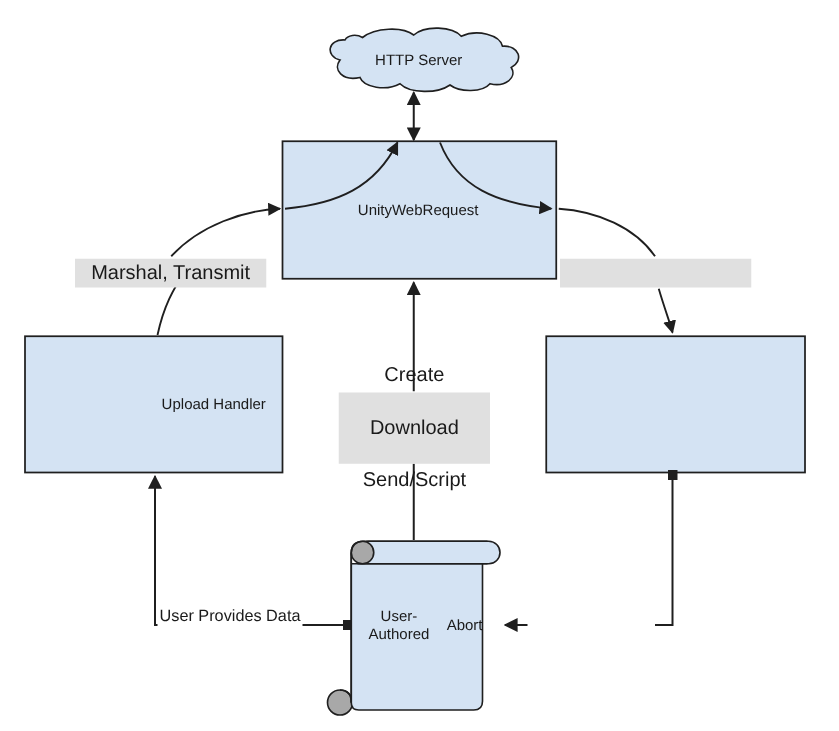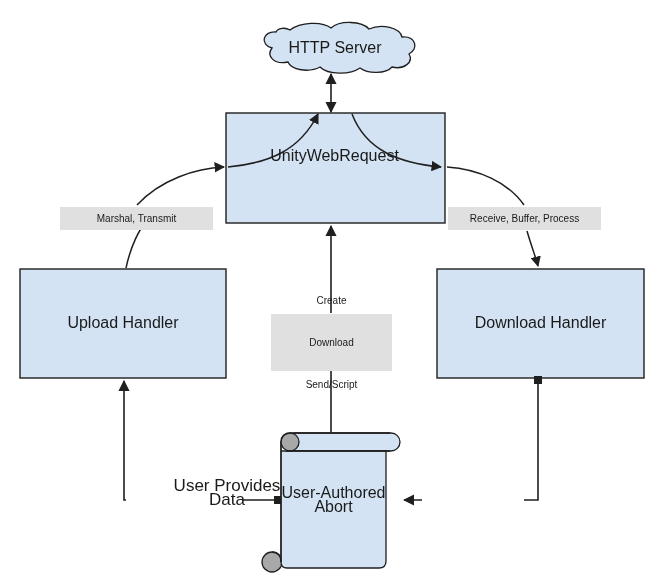--- a/index.html
+++ b/index.html
@@ -2,23 +2,23 @@
 <html><head>
 <meta charset="utf-8">
 <style>
   html,body{margin:0;padding:0;background:#ffffff;}
   body{width:671px;height:585px;overflow:hidden;
        font-family:"Liberation Sans","DejaVu Sans",sans-serif;}
   #canvas{position:relative;width:671px;height:585px;background:#fff;}
   svg{position:absolute;left:0;top:0;width:671px;height:585px;}
   .lbl{position:absolute;display:flex;align-items:center;justify-content:center;
        text-align:center;color:#1a1a1a;pointer-events:none;}
-  .node-text{font-size:16px;line-height:14px;}
-  .tag-text{font-size:10px;line-height:14px;}
-  .edge-text{font-size:17px;line-height:14px;margin-left:43px;}
+  .node-text{font-size:12px;line-height:14px;}
+  .tag-text{font-size:16px;line-height:14px;}
+  .edge-text{font-size:13px;line-height:14px;}
 </style>
 </head>
 <body>
 
 <div id="canvas">
 
   <svg viewBox="0 0 671 585">
     <defs>
       <marker id="arrowEnd" viewBox="0 0 10 10" refX="9" refY="5" markerWidth="7" markerHeight="7" orient="auto-start-reverse">
         <path d="M 0 0 L 10 5 L 0 10 z" fill="#1f1f1f"></path>
@@ -93,34 +93,32 @@
     <rect x="60" y="207" width="153" height="23" fill="#e0e0e0"></rect>
     <rect x="448" y="207" width="153" height="23" fill="#e0e0e0"></rect>
     <rect x="271" y="314" width="121" height="57" fill="#e0e0e0"></rect>
 
     <rect x="126" y="486" width="116" height="16" fill="#ffffff"></rect>
     <rect x="422" y="486" width="102" height="16" fill="#ffffff"></rect>
   </svg>
 
   <div class="lbl node-text" style="left:255px;top:36px;width:160px;height:24px;">HTTP Server</div>
 
-  <div class="lbl node-text" style="left:226px;top:145px;width:217px;height:22px;">UnityWebRequest</div>
+  <div class="lbl node-text" style="left:226px;top:157px;width:217px;height:22px;">UnityWebRequest</div>
 
-  <div class="lbl node-text" style="left:20px;top:312px;width:206px;height:22px;">Upload Handler</div>
+  <div class="lbl node-text" style="left:20px;top:312px;width:206px;height:22px;padding-left:48px;">Upload Handler</div>
 
-  <div class="lbl node-text" style="left:437px;top:312px;width:207px;height:22px;">Download Handler</div>
 
-  <div class="lbl node-text" style="left:281px;top:483px;width:105px;height:34px;flex-direction:column;">
+  <div class="lbl node-text" style="left:281px;top:483px;width:105px;height:34px;flex-direction:row;">
     <span>User-Authored</span>
     <span>Abort</span>
   </div>
 
   <div class="lbl tag-text" style="left:60px;top:207px;width:153px;height:23px;">Marshal, Transmit</div>
 
-  <div class="lbl tag-text" style="left:448px;top:207px;width:153px;height:23px;">Receive, Buffer, Process</div>
 
   <div class="lbl tag-text" style="left:271px;top:314px;width:121px;height:57px;flex-direction:column;gap:28px;">
     <span>Create</span>
     <span>Download</span>
     <span>Send/Script</span>
   </div>
 
   <div class="lbl edge-text" style="left:126px;top:484px;width:116px;height:18px;">User Provides Data</div>
 
 

